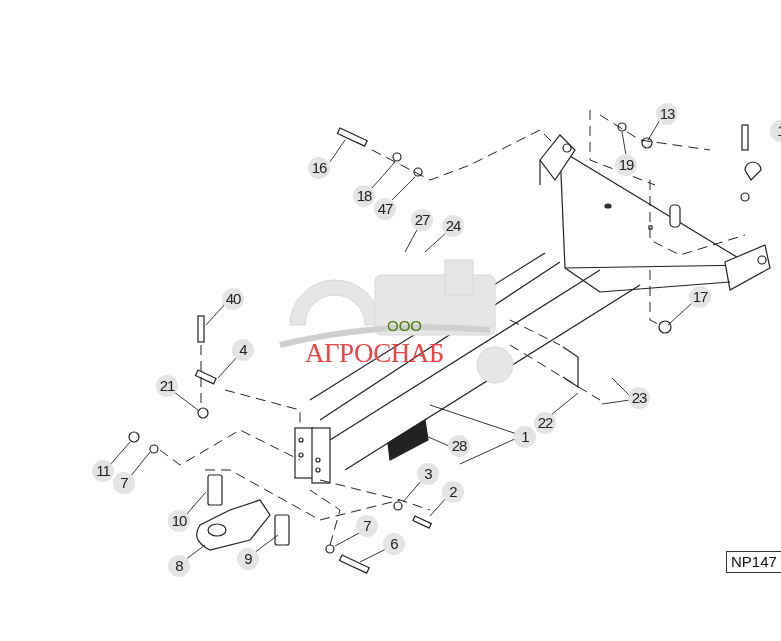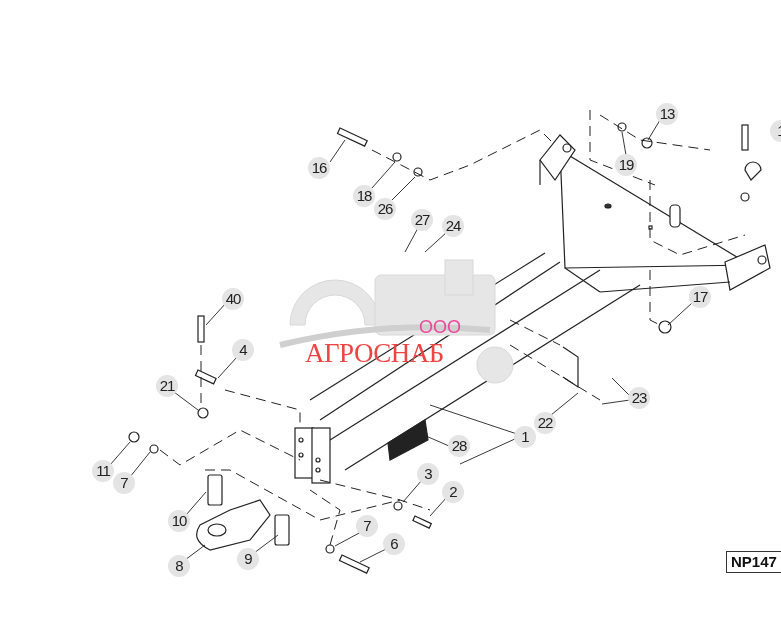--- a/index.html
+++ b/index.html
@@ -1,22 +1,22 @@
 <!DOCTYPE html>
 <html><head>
 <meta charset="utf-8">
 <style>
   html,body{margin:0;padding:0;background:#fff;}
   body{width:781px;height:641px;overflow:hidden;position:relative;font-family:"Liberation Sans",sans-serif;}
   #canvas{position:absolute;left:0;top:0;width:781px;height:641px;}
   .callout{position:absolute;width:22px;height:22px;border-radius:50%;background:#e4e4e4;color:#222;font-size:15px;line-height:22px;text-align:center;letter-spacing:-1px;transform:translate(-50%,-50%);}
   .wm{position:absolute;left:265px;top:255px;width:270px;height:135px;}
   .wm-text{position:absolute;left:305px;top:338px;font-family:"Liberation Serif",serif;font-size:27px;color:#ef4444;letter-spacing:-0.5px;}
-  .wm-ooo{position:absolute;left:387px;top:317px;font-size:18px;color:#ec4899;font-family:"Liberation Sans",sans-serif;margin-left:32px;}
-  .figref{position:absolute;left:726px;top:551px;border:1px solid #333;padding:0 4px;font-size:15px;height:20px;line-height:20px;background:#fff;color:#111;font-weight:bold;}
+  .wm-ooo{position:absolute;left:387px;top:317px;font-size:15px;color:#4d7c0f;font-family:"Liberation Sans",sans-serif;}
+  .figref{position:absolute;left:726px;top:551px;border:1px solid #333;padding:0 4px;font-size:15px;height:20px;line-height:20px;background:#fff;color:#111;}
 </style>
 </head>
 <body>
 
 <svg id="canvas" viewBox="0 0 781 641" xmlns="http://www.w3.org/2000/svg">
   <g fill="none" stroke="#222" stroke-width="1.2">
 
     <g>
       <line x1="330" y1="440" x2="600" y2="270"></line>
       <line x1="320" y1="420" x2="560" y2="262"></line>
@@ -153,18 +153,18 @@
 <div class="callout" style="left:319px;top:168px">16</div>
 <div class="callout" style="left:667px;top:114px">13</div>
 <div class="callout" style="left:700px;top:297px">17</div>
 <div class="callout" style="left:364px;top:196px">18</div>
 <div class="callout" style="left:626px;top:165px">19</div>
 <div class="callout" style="left:233px;top:299px">40</div>
 <div class="callout" style="left:167px;top:386px">21</div>
 <div class="callout" style="left:545px;top:423px">22</div>
 <div class="callout" style="left:639px;top:398px">23</div>
 <div class="callout" style="left:453px;top:226px">24</div>
-<div class="callout" style="left:385px;top:209px">26</div>
+<div class="callout" style="left:385px;top:209px">47</div>
 <div class="callout" style="left:422px;top:220px">27</div>
 <div class="callout" style="left:459px;top:446px">28</div>
 <div class="callout" style="left:781px;top:131px">1</div>
 
 <div class="figref">NP147</div>
 
 </body></html>

